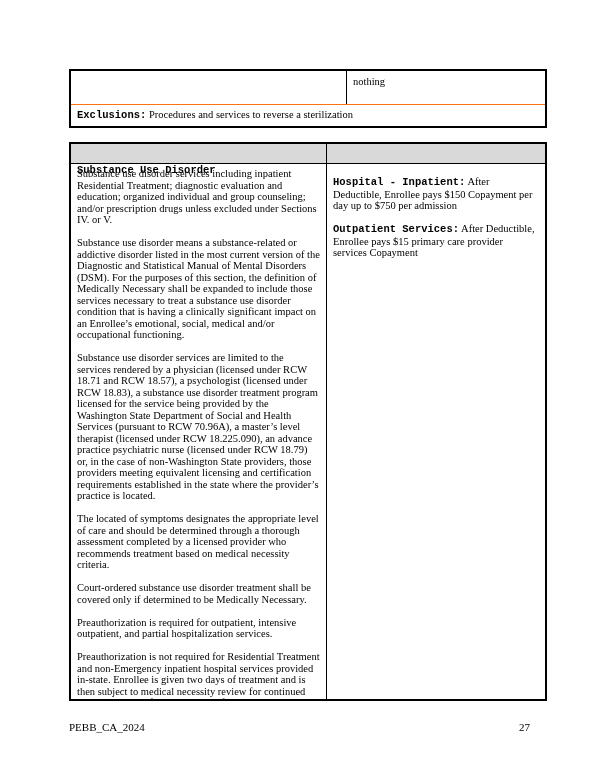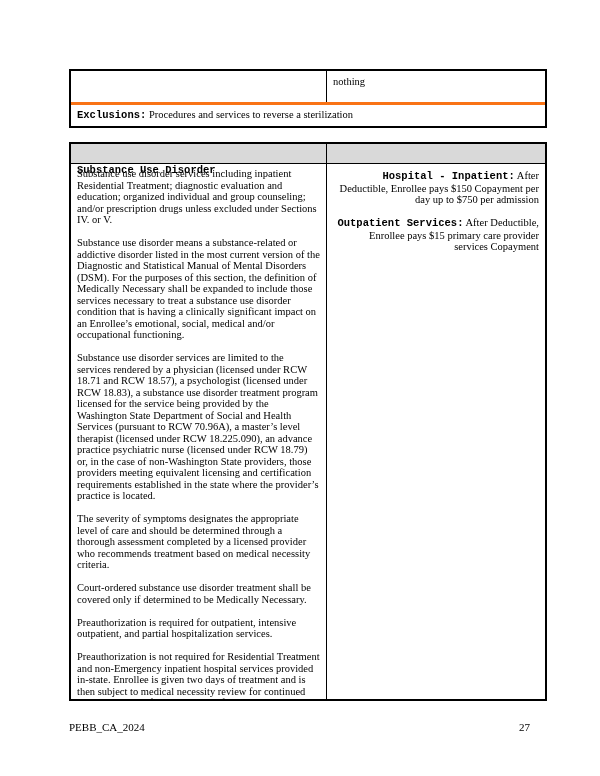--- a/index.html
+++ b/index.html
@@ -27,21 +27,22 @@
     background: #ffffff;
     font-size: 10.5px;
     line-height: 11.5px;
   }
 
   
   .top-table { top: 69px; height: 59px; }
   .top-table .row-split {
     display: flex;
     height: 34px;
-    border-bottom: 3px solid #f97316;
+    border-bottom: 1px solid #f97316;
+    padding-left: 20px;
   }
   .top-table .cell-left {
     width: 256px;
     border-right: 1.5px solid #000000;
   }
   .top-table .cell-right {
     flex: 1;
     padding: 5px 6px;
   }
   .top-table .row-span {
@@ -67,23 +68,22 @@
     height: 536px;
   }
   .main-table .body-row .cell-left {
     width: 256px;
     border-right: 1.5px solid #000000;
     padding: 4px 6px 0 6px;
     overflow: hidden;
   }
   .main-table .body-row .cell-right {
     flex: 1;
-    padding: 6px 6px 0 6px;
+    padding: 12px 6px 0 6px;
     overflow: hidden;
-    text-align: right;
   }
   .tbl p {
     margin: 0 0 11.5px 0;
   }
   .tbl p:first-child { margin-top: 0; }
   strong { font-weight: bold; font-family: Liberation Mono, monospace; }
 
   
   .footer {
     position: absolute;
@@ -112,21 +112,21 @@
   <div class="tbl main-table">
     <div class="header-row">
       <div class="cell-left"><strong>Substance Use Disorder</strong></div>
       <div class="cell-right"></div>
     </div>
     <div class="body-row">
       <div class="cell-left">
         <p>Substance use disorder services including inpatient Residential Treatment; diagnostic evaluation and education; organized individual and group counseling; and/or prescription drugs unless excluded under Sections IV. or V.</p>
         <p>Substance use disorder means a substance-related or addictive disorder listed in the most current version of the Diagnostic and Statistical Manual of Mental Disorders (DSM). For the purposes of this section, the definition of Medically Necessary shall be expanded to include those services necessary to treat a substance use disorder condition that is having a clinically significant impact on an Enrollee’s emotional, social, medical and/or occupational functioning.</p>
         <p>Substance use disorder services are limited to the services rendered by a physician (licensed under RCW 18.71 and RCW 18.57), a psychologist (licensed under RCW 18.83), a substance use disorder treatment program licensed for the service being provided by the Washington State Department of Social and Health Services (pursuant to RCW 70.96A), a master’s level therapist (licensed under RCW 18.225.090), an advance practice psychiatric nurse (licensed under RCW 18.79) or, in the case of non-Washington State providers, those providers meeting equivalent licensing and certification requirements established in the state where the provider’s practice is located.</p>
-        <p>The severity of symptoms designates the appropriate level of care and should be determined through a thorough assessment completed by a licensed provider who recommends treatment based on medical necessity criteria.</p>
+        <p>The located of symptoms designates the appropriate level of care and should be determined through a thorough assessment completed by a licensed provider who recommends treatment based on medical necessity criteria.</p>
         <p>Court-ordered substance use disorder treatment shall be covered only if determined to be Medically Necessary.</p>
         <p>Preauthorization is required for outpatient, intensive outpatient, and partial hospitalization services.</p>
         <p>Preauthorization is not required for Residential Treatment and non-Emergency inpatient hospital services provided in-state. Enrollee is given two days of treatment and is then subject to medical necessity review for continued care. Enrollee or facility must notify KFHPWA within 24 hours of admission, or as soon as possible. Enrollee may request prior authorization for Residential Treatment and non-Emergency inpatient hospital services. Enrollee may contact Member</p>
       </div>
       <div class="cell-right">
         <p><strong>Hospital - Inpatient:</strong> <span>After Deductible, Enrollee pays $150 Copayment per day up to $750 per admission</span></p>
         <p><strong>Outpatient Services:</strong> <span>After Deductible, Enrollee pays $15 primary care provider services Copayment</span></p>
       </div>
     </div>
   </div>

